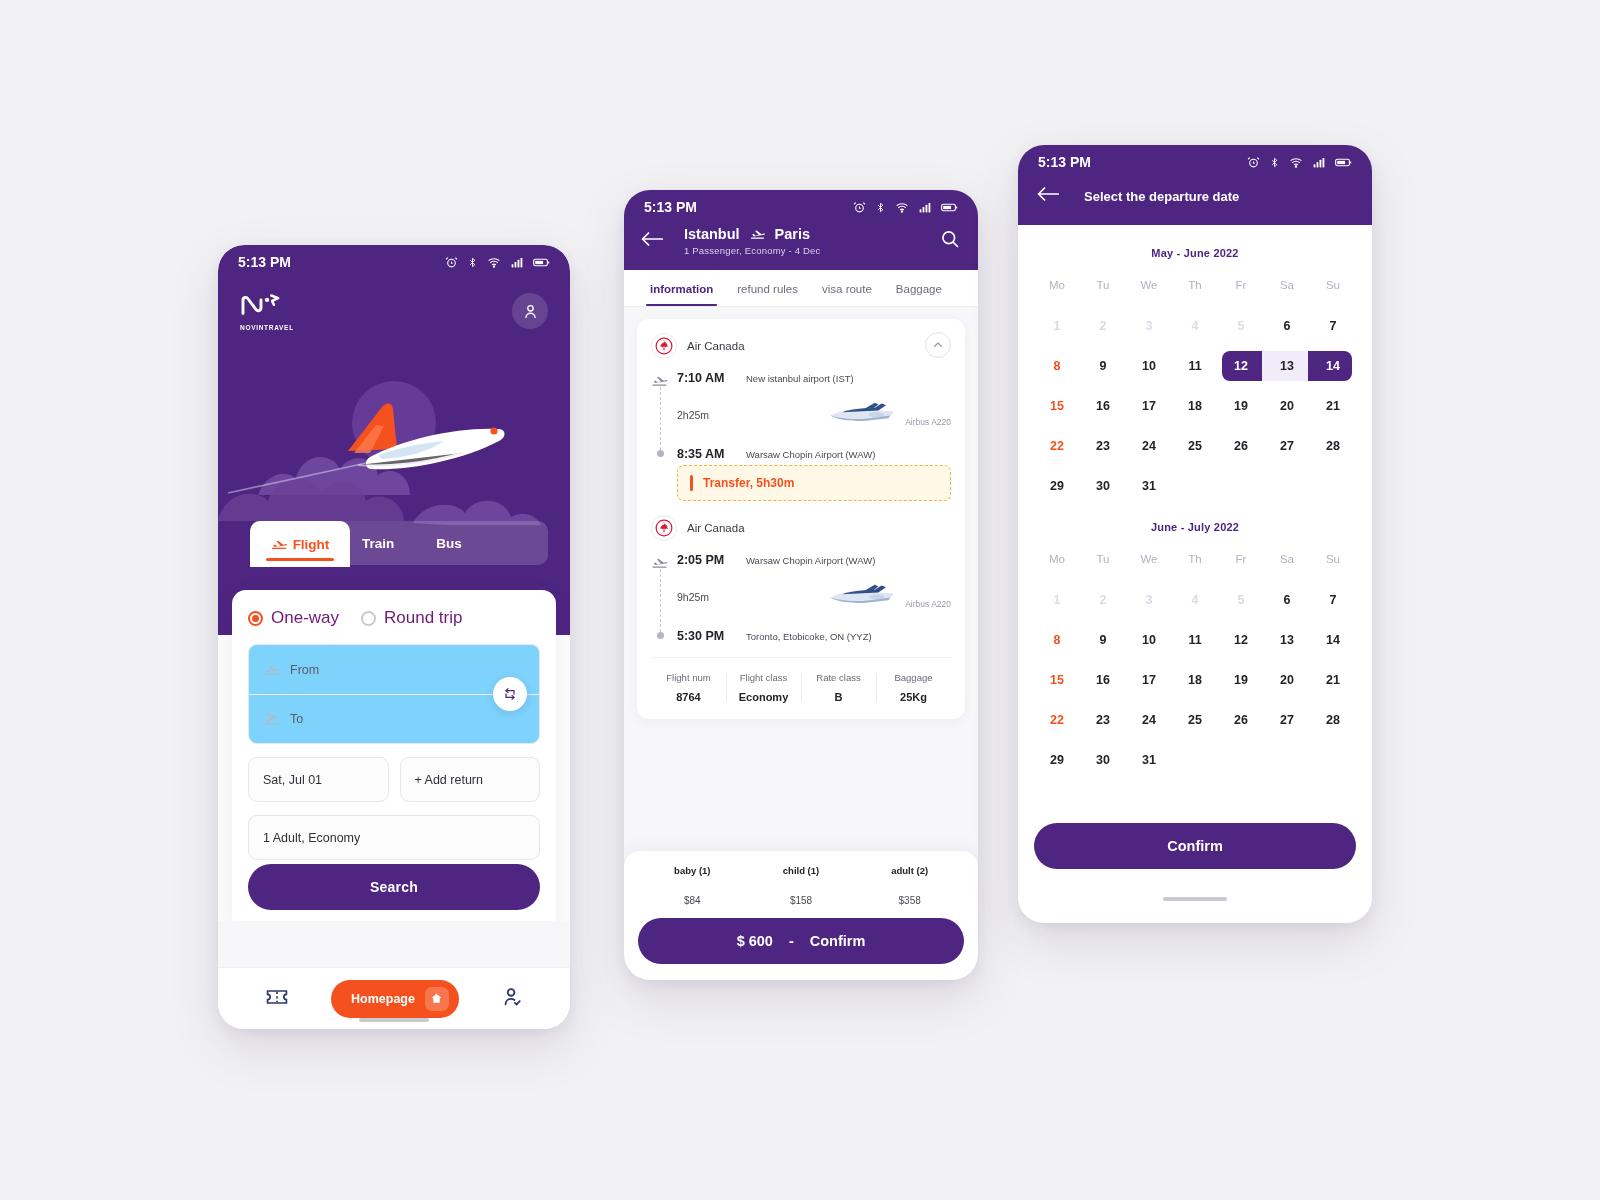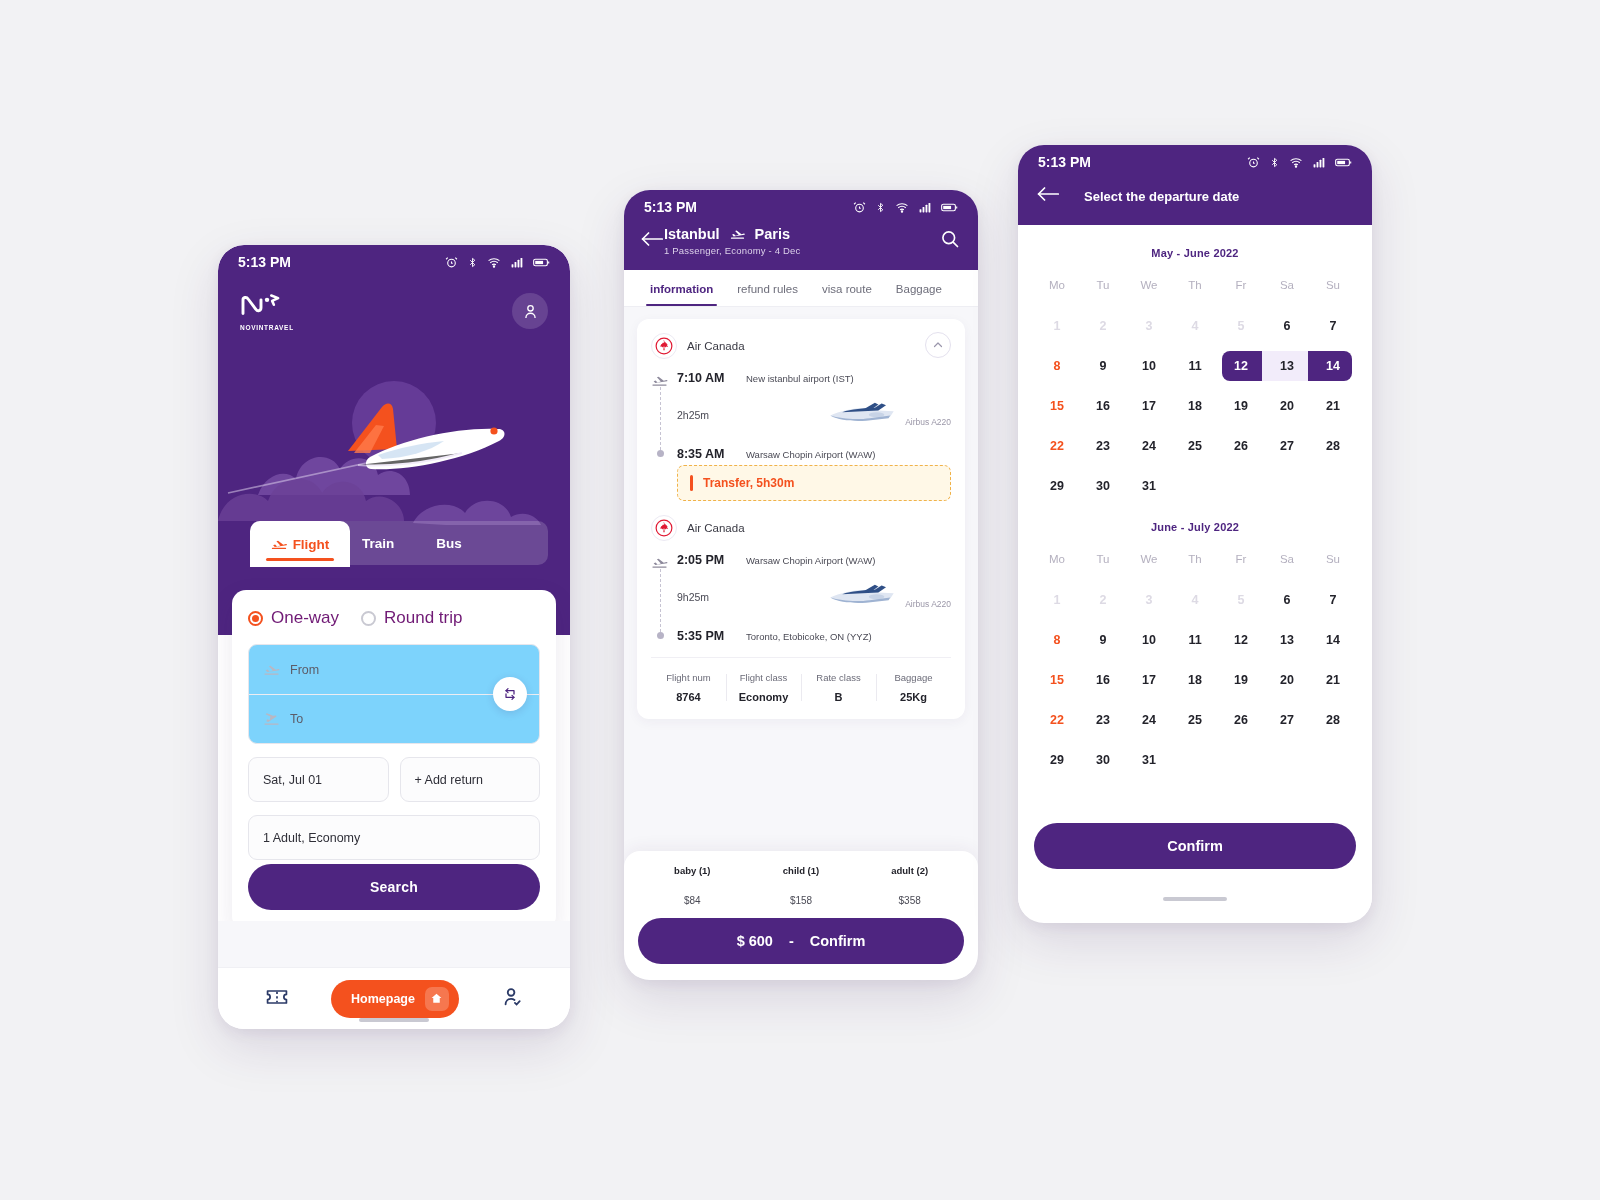--- a/index.html
+++ b/index.html
@@ -127,21 +127,21 @@
   }
   .home-ico{ width:24px;height:24px;border-radius:7px;background:rgba(255,255,255,.22);
     display:flex;align-items:center;justify-content:center; }
   .handle{ position:absolute; bottom:7px; left:50%; transform:translateX(-50%);
     width:70px;height:4px;border-radius:3px;background:#c9c9d2; }
   .p1-greystrip{ position:absolute; left:0; right:0; bottom:62px; height:46px; background:#f7f7fa; }
 
   
   #phone2 { left:624px; top:190px; width:354px; height:790px; background:#f7f7fa; }
   .p2-head{ background:#4e2580; padding-bottom:14px; }
-  .p2-navrow{ display:flex; align-items:center; padding:2px 18px 0 16px; gap:0; }
+  .p2-navrow{ display:flex; align-items:center; padding:2px 18px 0 16px; gap:20px; }
   .p2-titles{ flex:1; }
   .p2-route{ display:flex; align-items:center; gap:9px; color:#fff; font-size:14.5px; font-weight:700; }
   .p2-sub{ color:#ddd2ea; font-size:9.5px; margin-top:3px; letter-spacing:.2px; }
   .p2-tabs{
     background:#fff; display:flex; gap:0; padding:0 14px;
     border-bottom:1px solid #eeeef3;
   }
   .p2-tab{ padding:13px 12px 11px; font-size:11.5px; color:#6d6d7a; position:relative; }
   .p2-tab.on{ color:#4e2580; font-weight:700; }
   .p2-tab.on:after{ content:""; position:absolute; left:8px; right:8px; bottom:0;
@@ -553,21 +553,21 @@
                 <path d="M22 13c10-3 26-5 38-5l8-5 5 2-9 6z" fill="#2f4f86"></path>
                 <path d="M48 9l12-7 4 2-8 6z" fill="#2f4f86"></path>
                 <ellipse cx="62" cy="16" rx="9" ry="3" fill="#c7d3e6"></ellipse>
                 <path d="M8 17c12 4 32 5 46 3l24-3-2 3-26 3c-14 1-32 0-42-6z" fill="#9fb3d2"></path>
               </svg>
               <span class="mdl">Airbus A220</span>
             </span>
           </div>
 
           <div class="leg-line">
-            <span class="leg-time">5:35 PM</span>
+            <span class="leg-time">5:30 PM</span>
             <span class="leg-place">Toronto, Etobicoke, ON (YYZ)</span>
           </div>
         </div>
 
         <div class="sep"></div>
         <div class="meta-row">
           <div class="meta-cell">
             <div class="meta-k">Flight num</div>
             <div class="meta-v">8764</div>
           </div>

